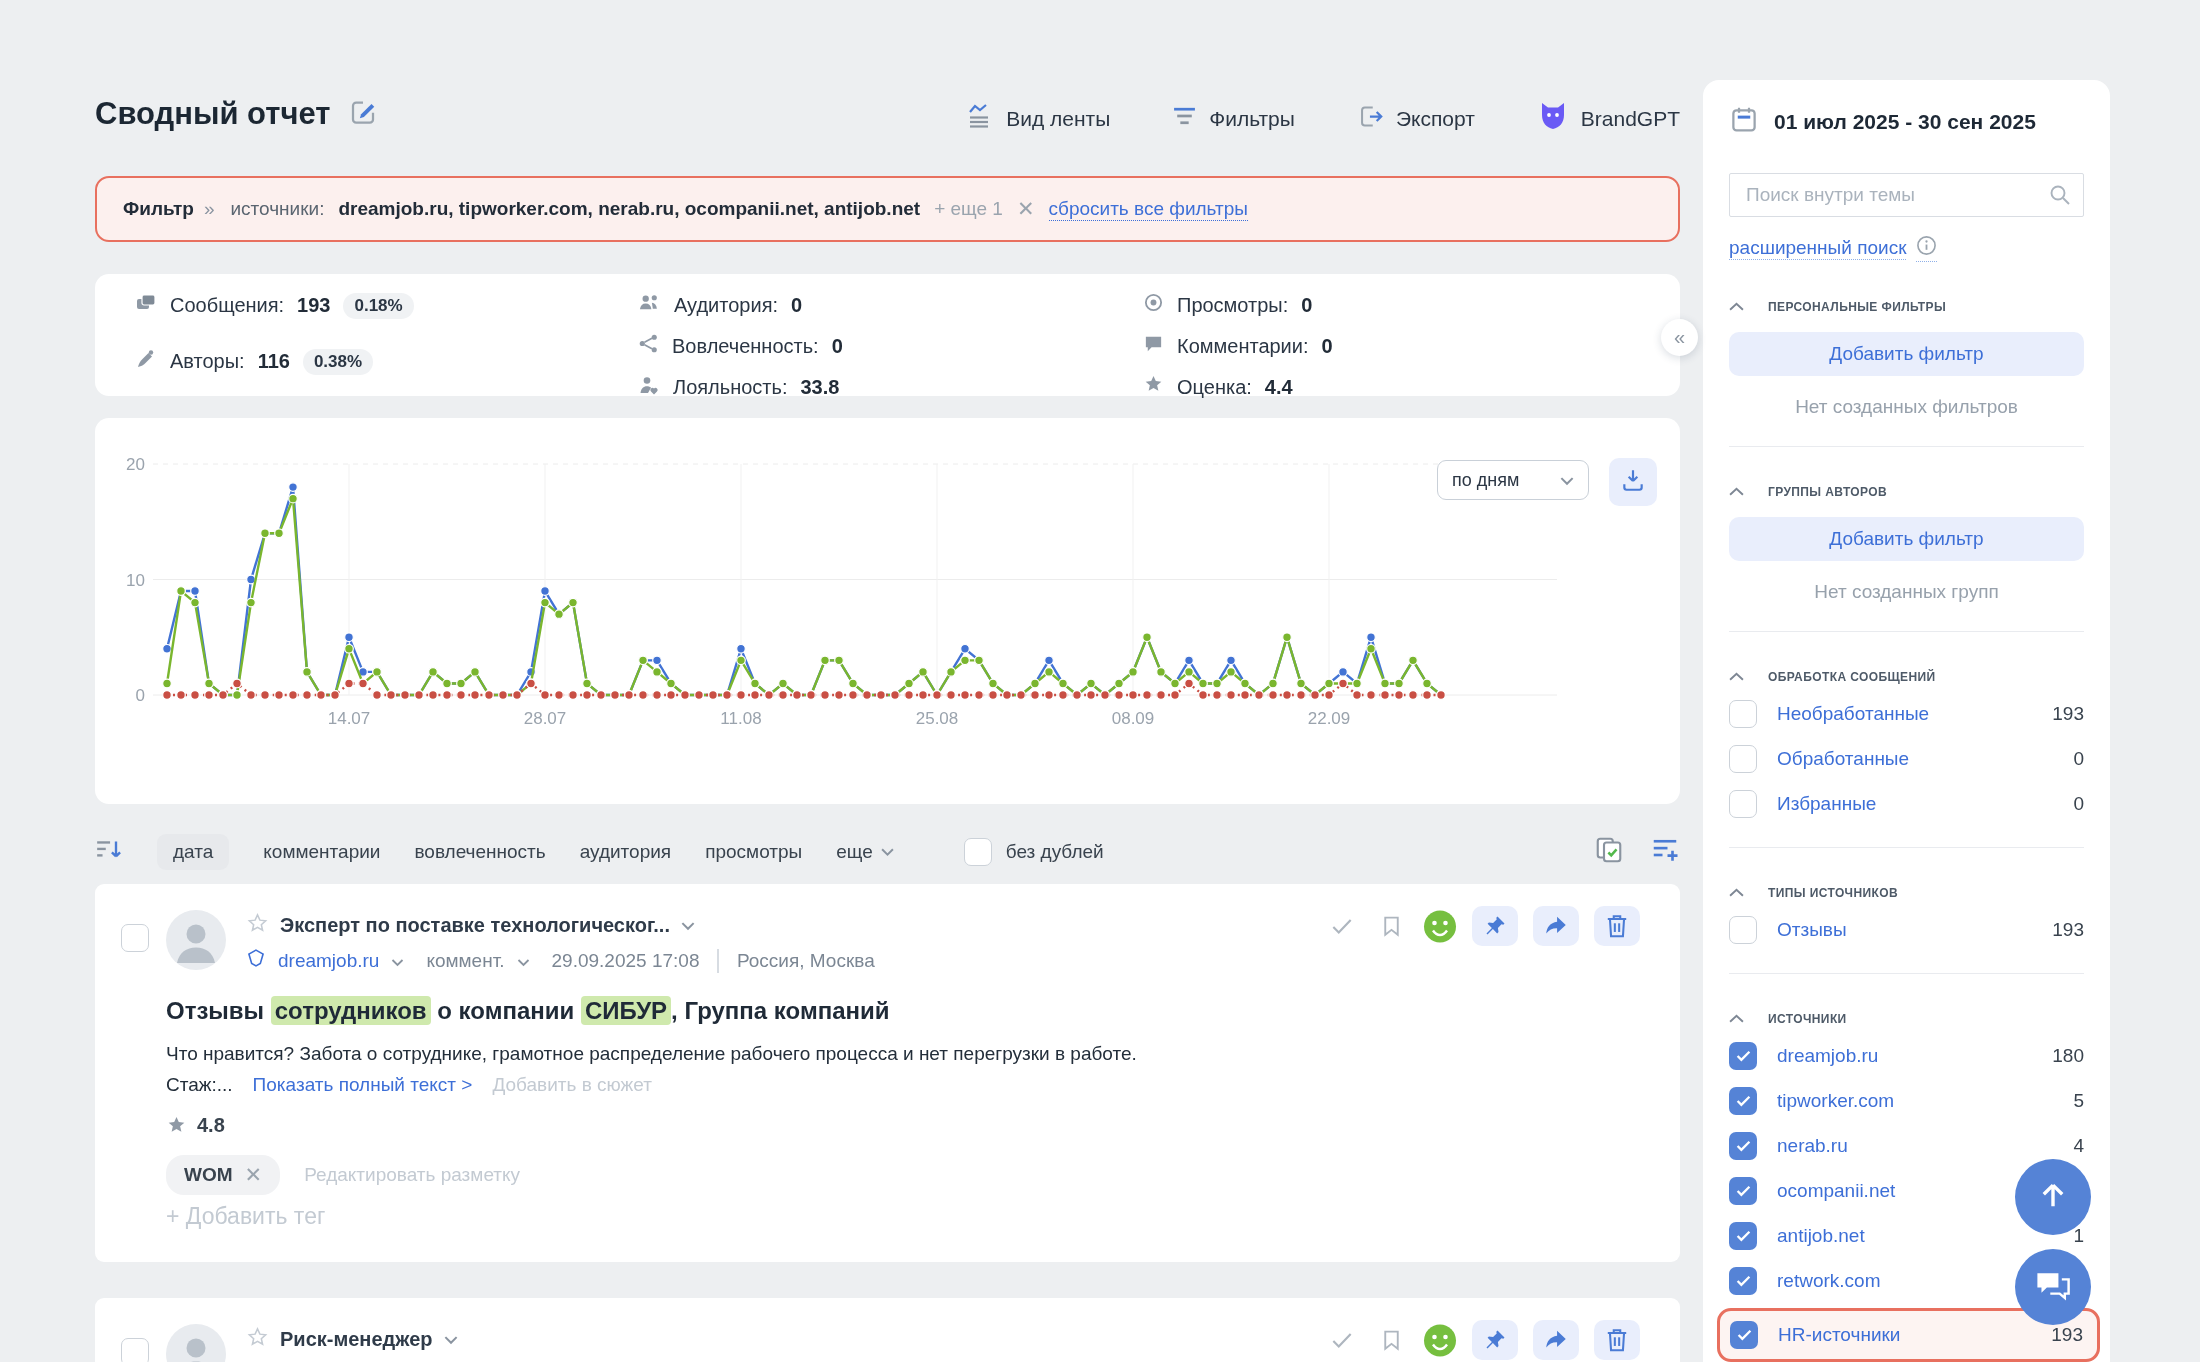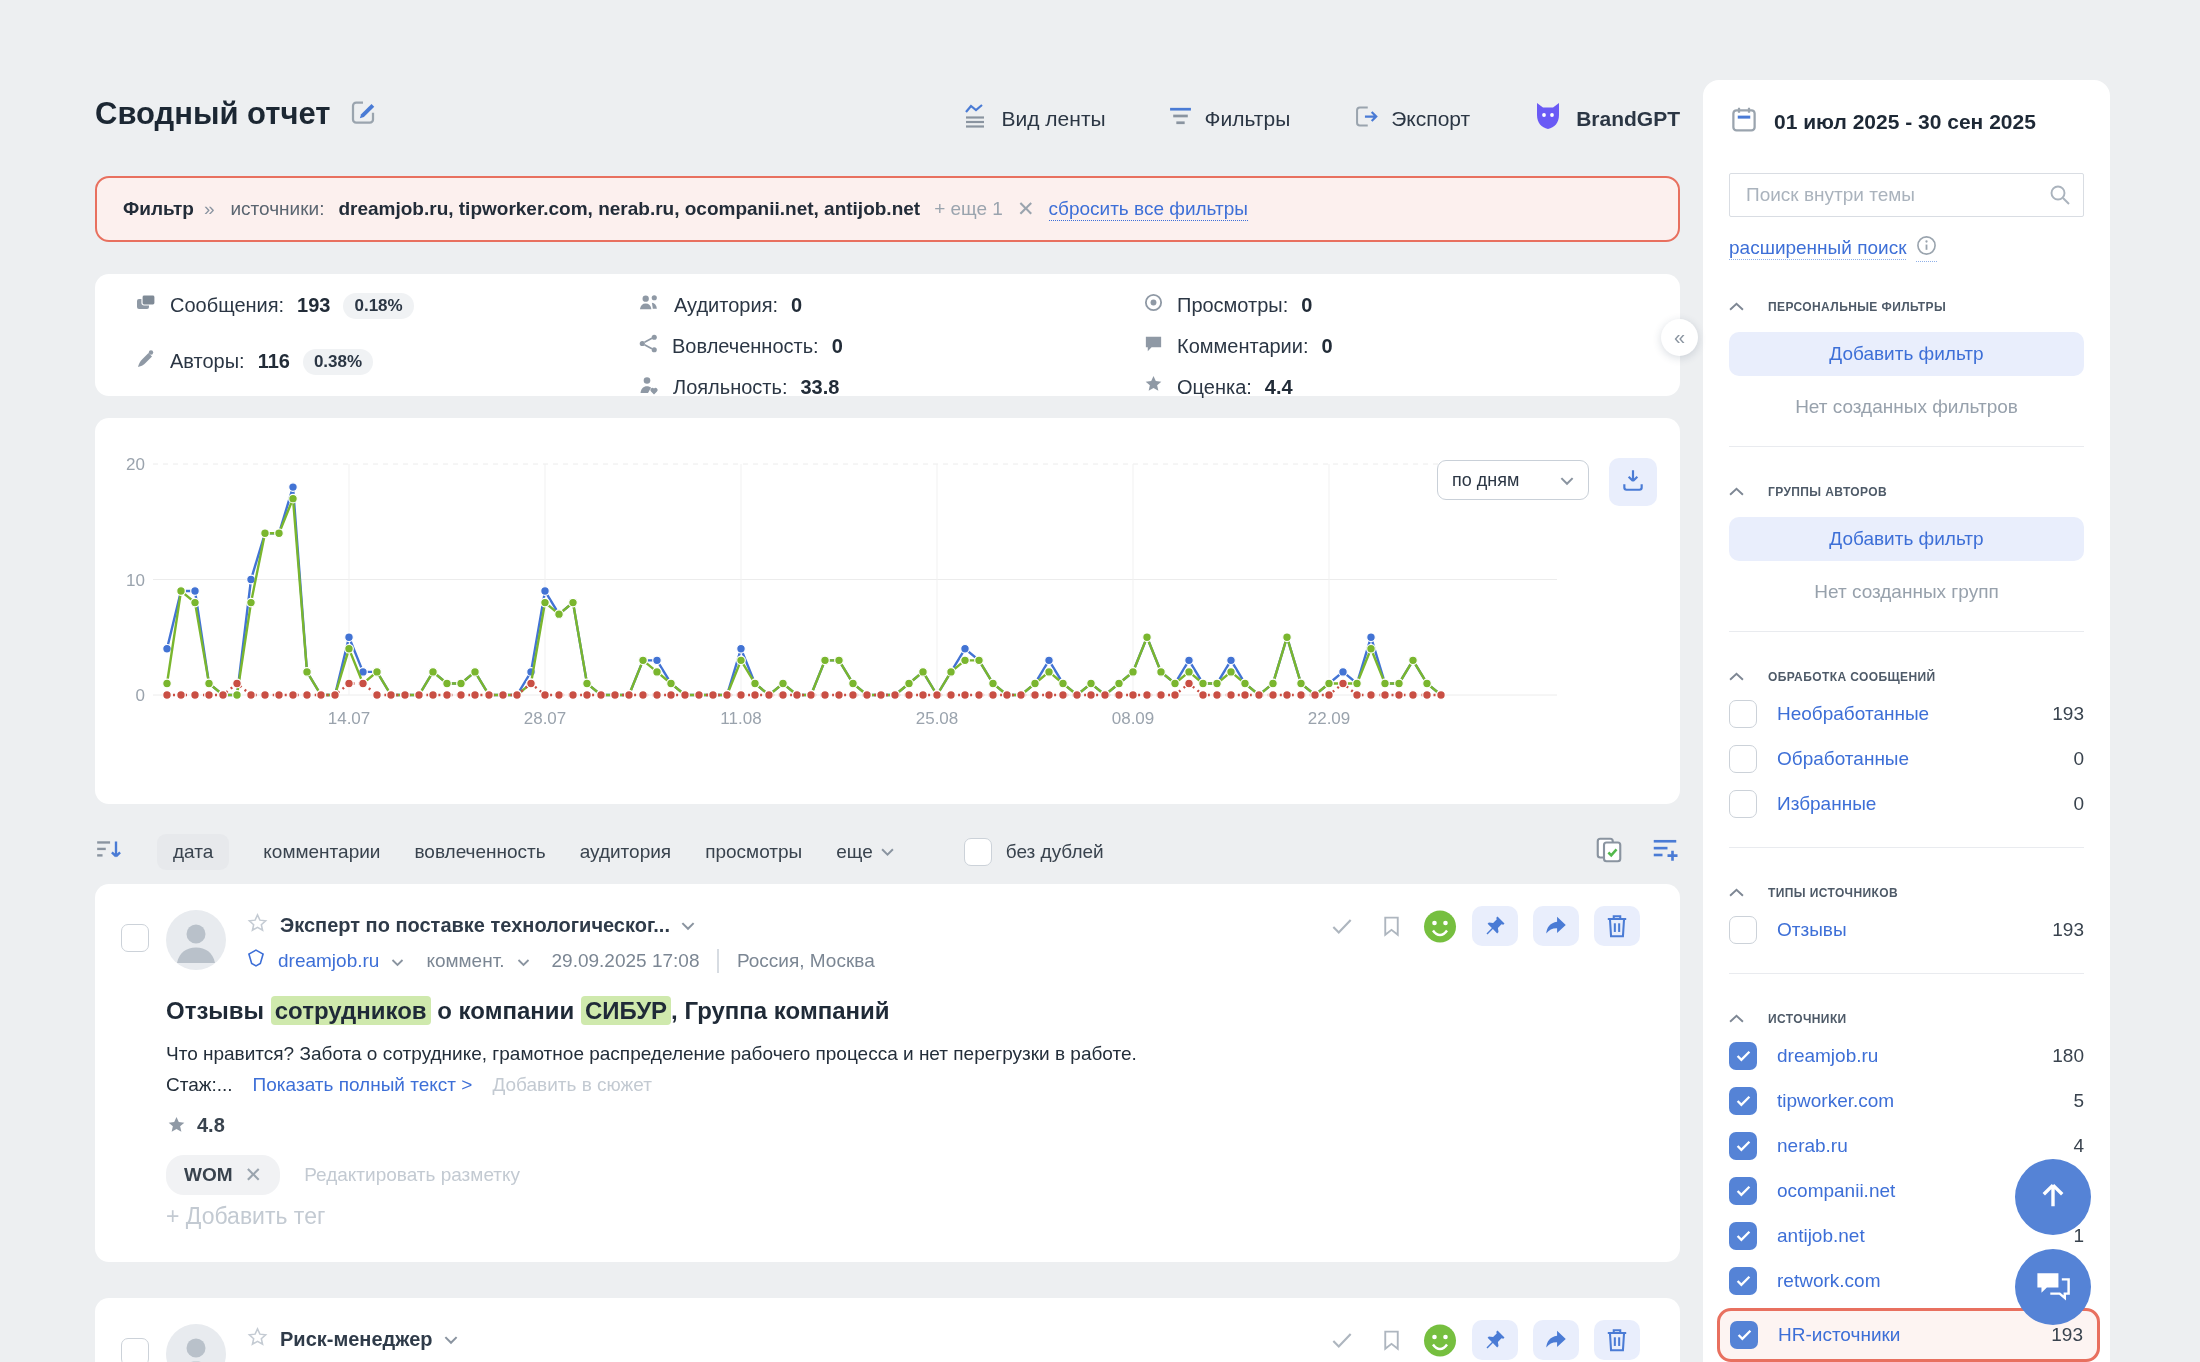--- a/index.html
+++ b/index.html
@@ -7,21 +7,21 @@
   body { background:#edeff1; font-family:"Liberation Sans", sans-serif; position:relative; color:#222c38; }
 
   .abs { position:absolute; }
 
   
   .page-title-row { left:95px; top:96px; display:flex; align-items:center; gap:18px; }
   .page-title { font-size:31px; font-weight:700; color:#1c2733; }
   .top-nav { left:890px; top:100px; width:790px; display:flex; justify-content:flex-end; gap:62px; align-items:center; }
   .nav-item { display:flex; align-items:center; gap:12px; cursor:pointer; }
   .nav-item span { font-size:21px; color:#2b3644; }
-  .nav-item.brand span { font-weight:700; }
+  .nav-item.brand span { font-weight:400; }
 
   
   .filter-bar { left:95px; top:176px; width:1585px; height:66px; background:#fcf0ee;
     border:2.5px solid #e8705f; border-radius:14px; display:flex; align-items:center;
     padding:0 26px; gap:10px; font-size:19px; }
   .fb-label { font-weight:700; color:#222c38; }
   .fb-arrow { color:#8a94a0; }
   .fb-field { color:#5a6570; margin-left:6px; }
   .fb-value { font-weight:700; color:#222c38; margin-left:4px; }
   .fb-more { color:#9aa4ae; margin-left:4px; }
@@ -55,21 +55,21 @@
   .feed-toolbar { left:95px; top:830px; width:1585px; height:44px; display:flex; align-items:center; gap:34px; }
   .sort-chip { background:#e7e9ec; border-radius:9px; padding:7px 16px; font-size:19px; color:#39434e; cursor:pointer; }
   .sort-item { font-size:19px; color:#39434e; cursor:pointer; }
   .sort-more { font-size:19px; color:#39434e; cursor:pointer; display:flex; align-items:center; gap:8px; }
   .nodup { display:flex; align-items:center; gap:14px; margin-left:36px; cursor:pointer; }
   .nodup span { font-size:19px; color:#39434e; }
   .cbx { width:28px; height:28px; border:1.5px solid #ccd2d9; border-radius:7px; background:#fff; flex:0 0 auto; }
   .toolbar-right { margin-left:auto; display:flex; gap:26px; align-items:center; }
 
   
-  .feed-card { left:95px; width:1585px; background:#fff; border-radius:14px; }
+  .feed-card { left:95px; width:1585px; background:#fff; border-radius:9px; }
   .card-1 { top:884px; height:378px; }
   .card-2 { top:1298px; height:220px; }
   .card-head { display:flex; padding:26px 26px 0 26px; position:relative; }
   .card-cbx { margin-top:14px; }
   .avatar { width:60px; height:60px; margin-left:17px; flex:0 0 auto; }
   .head-col { margin-left:20px; padding-top:2px; }
   .author-row { display:flex; align-items:center; gap:11px; }
   .author-name { font-size:20px; font-weight:700; color:#2f3b49; cursor:pointer; }
   .meta-row { display:flex; align-items:center; gap:12px; margin-top:9px; font-size:19px; color:#7b8693; }
   .src-link { color:#3d6fd7; cursor:pointer; }

